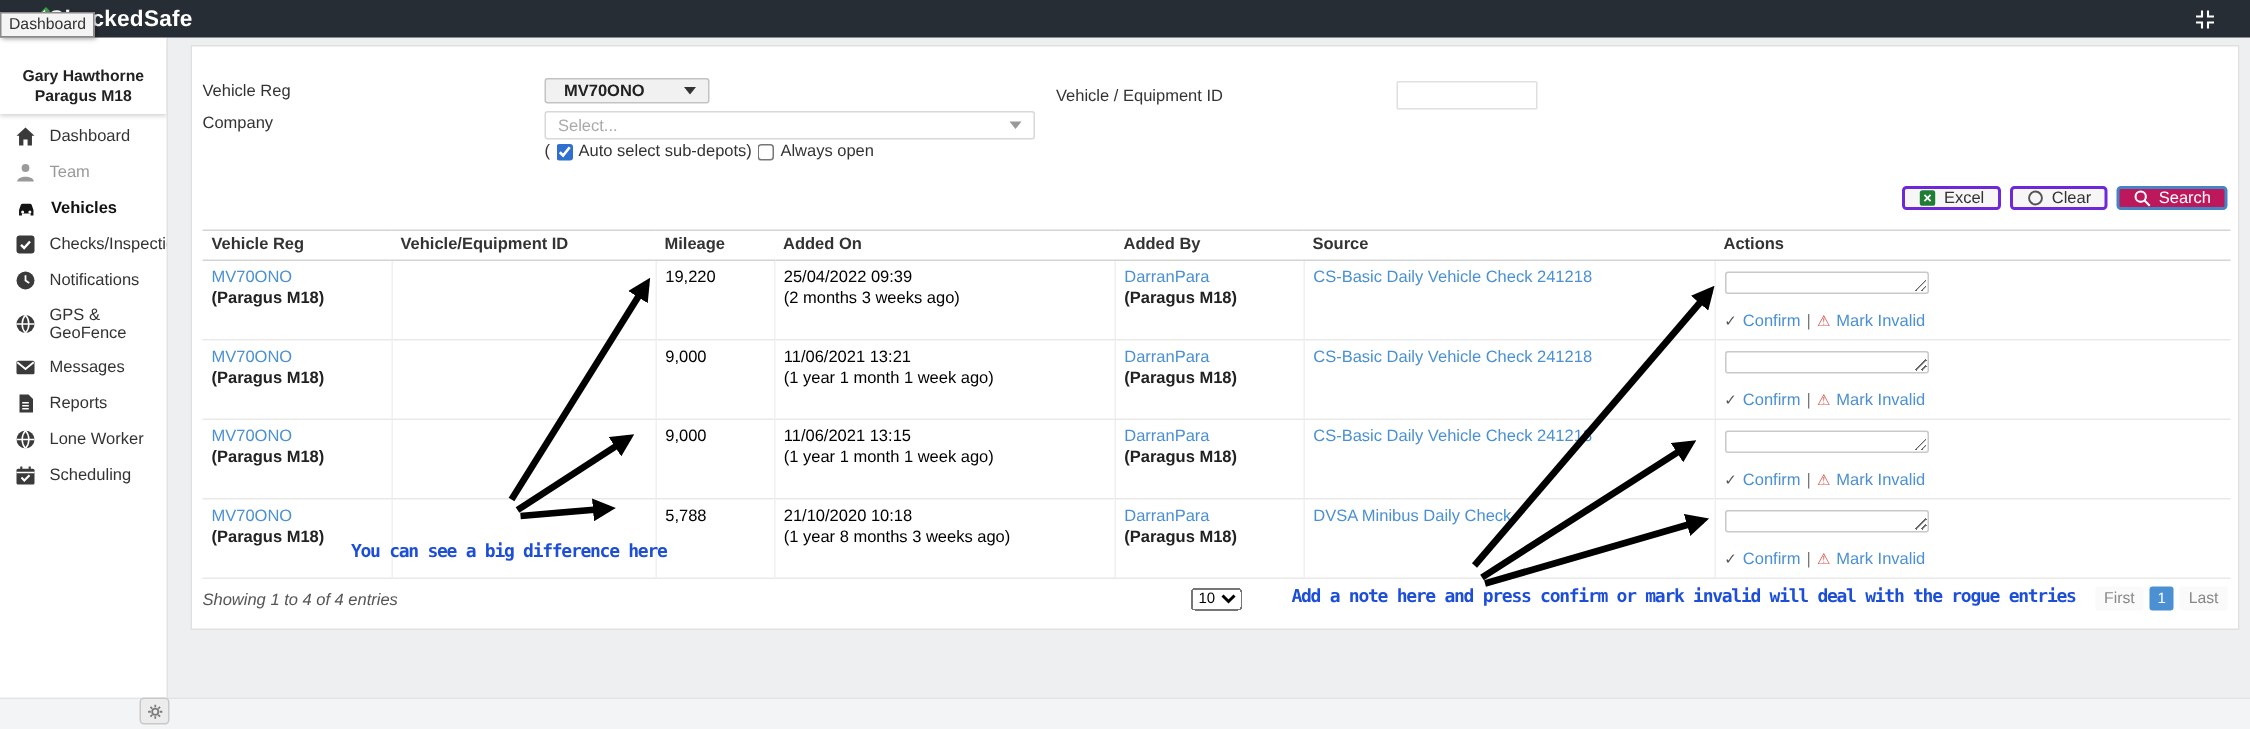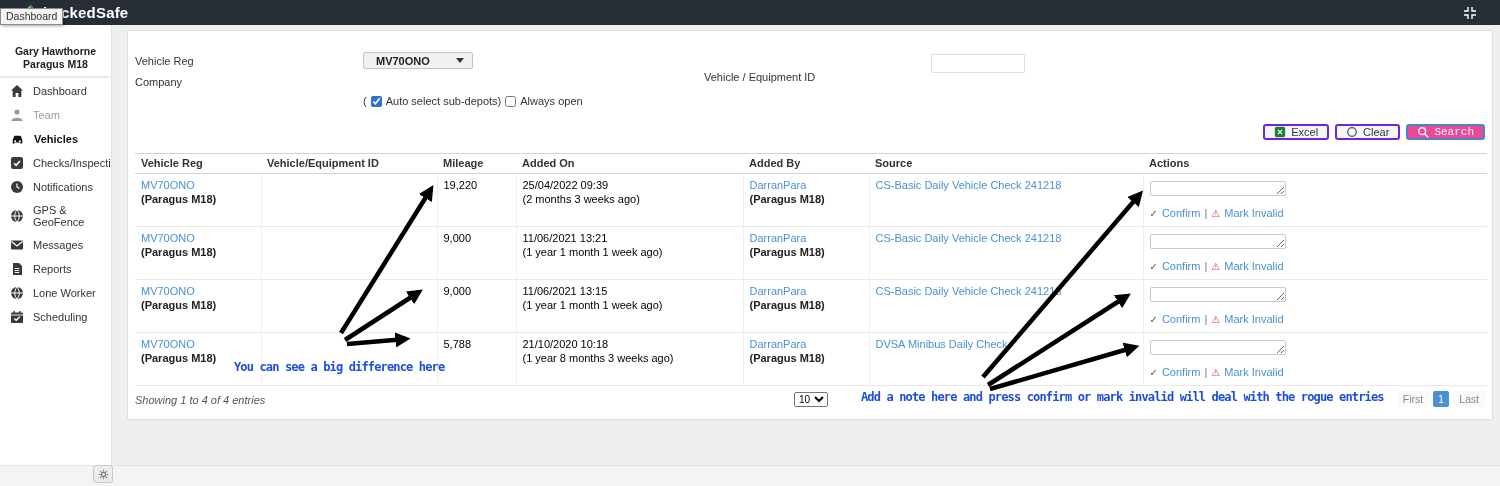--- a/index.html
+++ b/index.html
@@ -45,21 +45,21 @@
   .caret { width:0; height:0; border-left:4px solid transparent; border-right:4px solid transparent; border-top:5px solid #333; }
   .caret.gray { border-top-color:#999; }
   .company-select { position:absolute; left:235px; top:43px; width:327px; height:19px; background:#fff; border:1px solid #d8d8d8; border-radius:2px; display:flex; align-items:center; padding:0 8px; font-size:11px; color:#aaa; cursor:pointer; }
   .company-select .caret { margin-left:auto; }
   .equip-input { position:absolute; left:803px; top:23px; width:94px; height:19px; border:1px solid #e0e0e0; border-radius:1px; font-size:11px; padding:0 4px; font-family:"Liberation Sans",sans-serif; }
   .cb-row { position:absolute; left:235px; top:64px; font-size:11px; color:#333; display:flex; align-items:center; gap:2px; }
   .cb-row input { width:11px; height:11px; accent-color:#2f6fd0; margin:0 2px; }
 
   .btn-row { position:absolute; top:93px; right:7px; display:flex; gap:6px; }
   .btn { display:inline-flex; align-items:center; gap:5px; height:16px; padding:0 9px; font-size:11px; border-radius:3px; border:2px solid #6d28d9; background:#f6f6f6; color:#333; cursor:pointer; font-family:"Liberation Sans",sans-serif; }
-  .btn.search { background:#ec4899; border-color:#4385c5; color:#fff;font-family:Liberation Mono, monospace; }
+  .btn.search { background:#be185d; border-color:#4385c5; color:#fff; }
 
   table.grid { position:absolute; left:7px; top:122px; border-collapse:collapse; table-layout:fixed; width:1352px; font-size:11px; }
   table.grid thead th { text-align:left; font-weight:bold; padding:3px 0 4px 6px; border-top:1px solid #d4d4d4; border-bottom:1px solid #d4d4d4; color:#333; font-size:11px; }
   table.grid tbody td { vertical-align:top; padding:5px 6px; height:53px; border-bottom:1px solid #e9e9e9; border-left:1px solid #f0f0f0; }
   table.grid tbody td:first-child { border-left:none; }
   a.lnk { color:#4a90d2; text-decoration:none; cursor:pointer; }
   .depot { font-weight:bold; color:#222; }
   .cell-2l { line-height:1.25; }
   td.actions-cell { padding-left:11px; }
   textarea.note { width:136px; height:15px; resize:both; border:1px solid #c9c9c9; border-radius:2px; font:10px "Liberation Sans",sans-serif; margin-top:2px; }
@@ -205,24 +205,28 @@
 
   <main class="main">
     <section class="panel">
 
       <span class="lbl" style="left:7px; top:24px;">Vehicle Reg</span>
       <div class="reg-select">
         <span>MV70ONO</span>
         <span class="caret"></span>
       </div>
 
-      <span class="lbl" style="left:576px; top:40px;">Vehicle / Equipment ID</span>
+      <span class="lbl" style="left:576px; top:27px;">Vehicle / Equipment ID</span>
       <input class="equip-input" type="text" style="">
 
       <span class="lbl" style="left:7px; top:45px;">Company</span>
+      <div class="company-select">
+        <span>Select...</span>
+        <span class="caret gray"></span>
+      </div>
 
       <div class="cb-row">
         <span>(</span>
         <input type="checkbox" checked="true" style="">
         <span>Auto select sub-depots)</span>
         <input type="checkbox" style="">
         <span>Always open</span>
       </div>
 
       <div class="btn-row">

